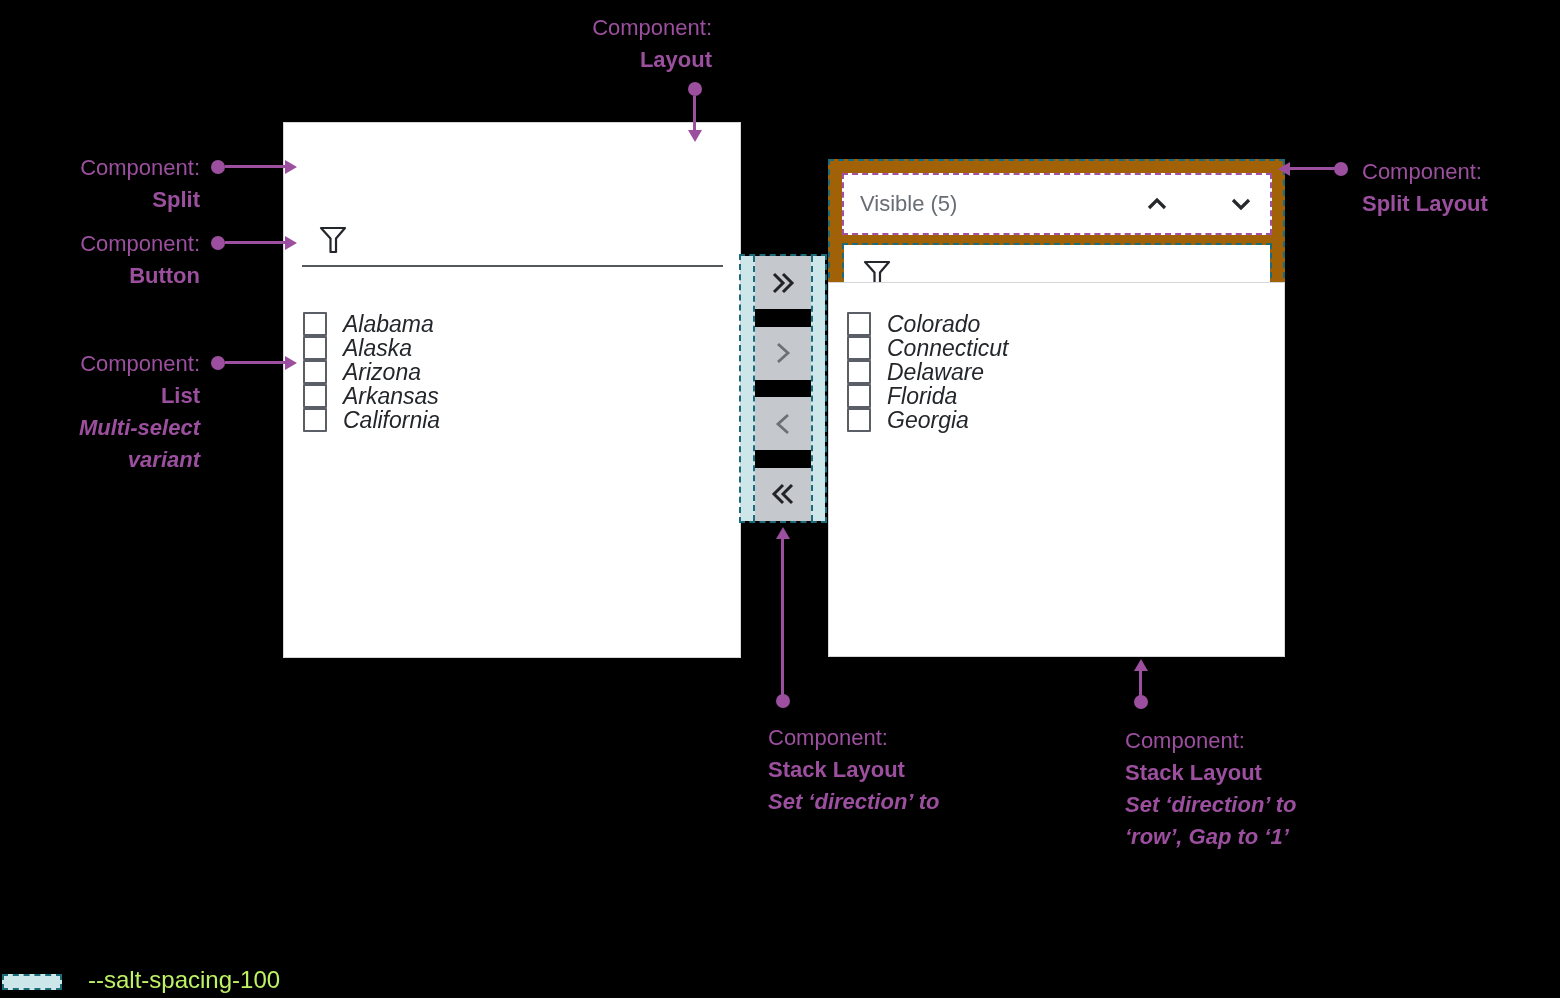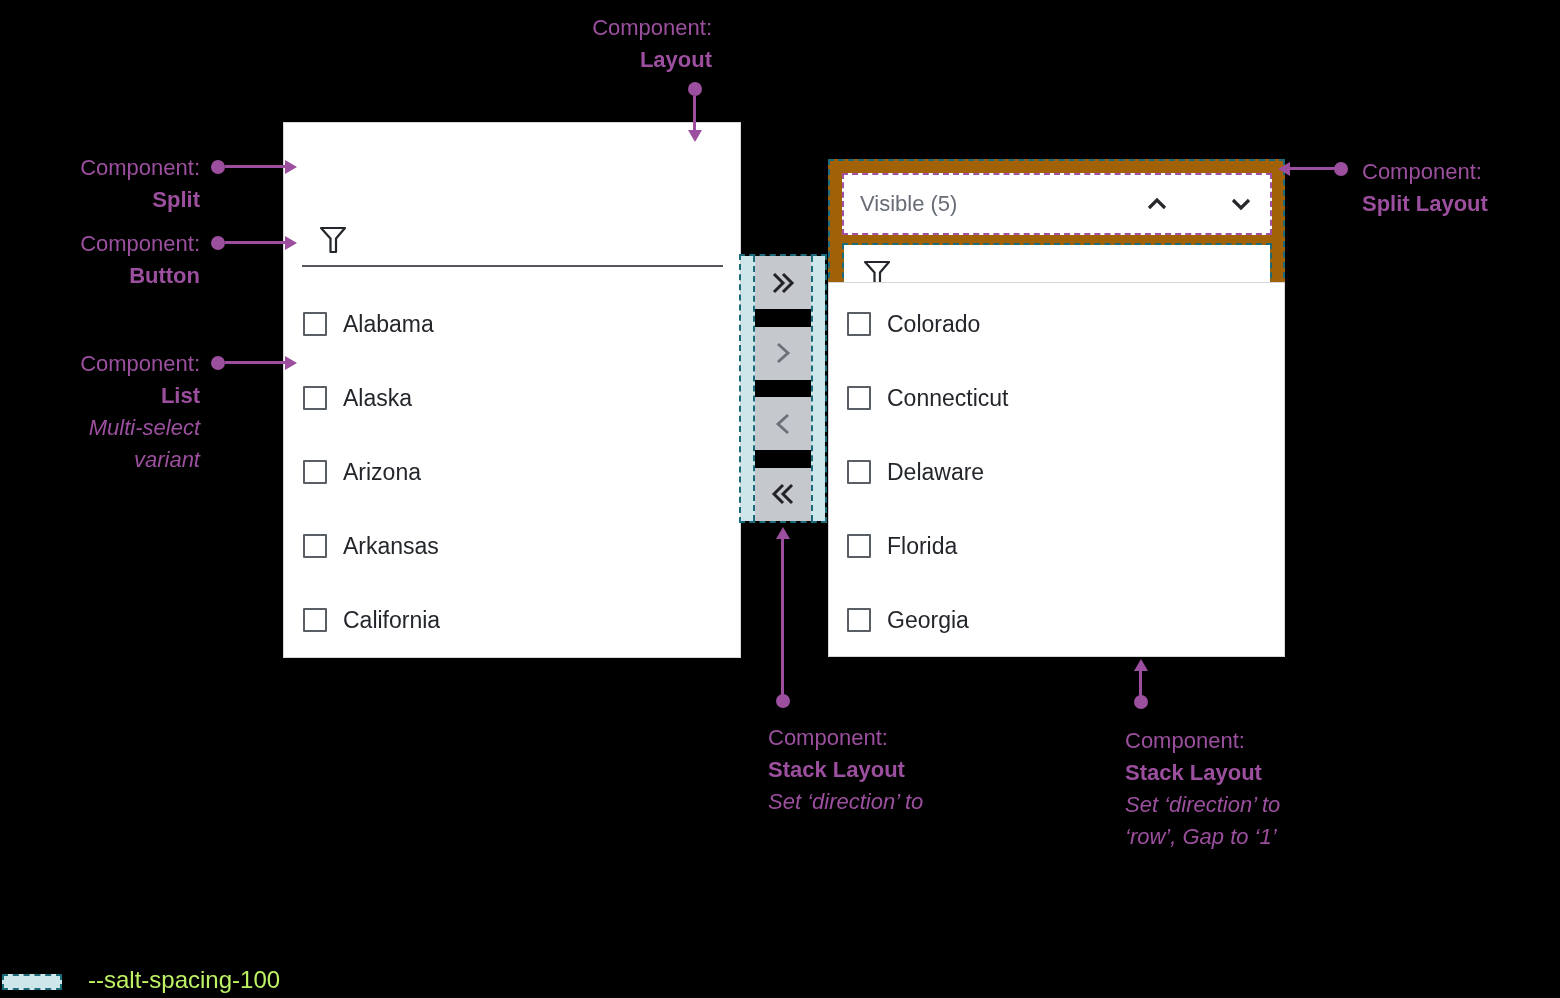--- a/index.html
+++ b/index.html
@@ -14,42 +14,42 @@
   .panel-title{font-size:22px;color:#686d76;}
   
   .lp-header{position:absolute;left:18px;right:22px;top:28px;height:36px;display:flex;align-items:center;justify-content:space-between;}
   
   .sort-ico{display:flex;align-items:center;gap:3px;cursor:pointer;}
   .sort-letters{display:flex;flex-direction:column;line-height:14px;font-size:14px;font-weight:600;color:#26282b;}
   
   .funnel{position:absolute;}
   .filter-underline{position:absolute;height:2px;background:#54585e;}
   
-  .list{position:absolute;display:flex;flex-direction:column;gap:50px;}
+  .list{position:absolute;display:flex;flex-direction:column;font-style:italic;}
   .row{display:flex;align-items:center;gap:16px;height:24px;cursor:pointer;}
   .cb{width:24px;height:24px;background:#fff;border:2px solid #5a5f66;border-radius:1px;box-sizing:border-box;flex:0 0 auto;}
   .row-label{font-size:23px;color:#23262a;}
   
   #mid-region{position:absolute;left:739px;top:254px;width:88px;height:269px;border:2px dashed #1c6b7b;box-sizing:border-box;display:flex;}
   .band{width:14px;background:#cde6ea;box-sizing:border-box;flex:0 0 auto;}
   .band.l{border-right:2px dashed #1c6b7b;}
   .band.r{border-left:2px dashed #1c6b7b;}
   .midcol{flex:1;display:flex;flex-direction:column;justify-content:space-between;}
   .tbtn{width:100%;height:53px;background:#c5c8cd;display:flex;align-items:center;justify-content:center;cursor:pointer;border:none;padding:0;}
   
   #right-top-region{position:absolute;left:828px;top:122px;width:457px;height:160px;background:#a16207;border:2px dashed #1c6b7b;box-sizing:border-box;margin-top:37px;}
   #split-highlight{position:absolute;left:12px;top:12px;width:430px;height:62px;background:#fff;border:2px dashed #a24fa5;box-sizing:border-box;}
   #split-highlight .ttl{position:absolute;left:16px;top:0;height:58px;display:flex;align-items:center;}
   .hdr-icon-btn{position:absolute;top:16px;width:26px;height:26px;display:flex;align-items:center;justify-content:center;cursor:pointer;background:none;border:none;padding:0;}
   #right-input-cell{position:absolute;left:12px;top:82px;width:430px;height:74px;border:2px dashed #1c6b7b;box-sizing:border-box;}
   #right-input-white{position:absolute;left:0;top:0;right:0;height:58px;background:#fff;border-bottom:2px solid #54585e;box-sizing:border-box;}
   
   .ann{position:absolute;color:#9c4f9e;font-size:22px;line-height:32px;white-space:nowrap;}
   .ann .name{font-weight:700;}
-  .ann .note{font-style:italic;font-weight:400;}
+  .ann .note{font-style:italic;font-weight:700;}
   .ann.ra{text-align:right;}
   .dot{position:absolute;width:14px;height:14px;border-radius:50%;background:#9c4f9e;}
   .aline{position:absolute;background:#9c4f9e;}
   .ah{position:absolute;width:0;height:0;border-style:solid;}
   .ah.r{border-width:7px 0 7px 12px;border-color:transparent transparent transparent #9c4f9e;}
   .ah.l{border-width:7px 12px 7px 0;border-color:transparent #9c4f9e transparent transparent;}
   .ah.d{border-width:12px 7px 0 7px;border-color:#9c4f9e transparent transparent transparent;}
   .ah.u{border-width:0 7px 12px 7px;border-color:transparent transparent #9c4f9e transparent;}
   
   #key-title{position:absolute;left:2px;top:904px;font-size:28px;font-weight:700;color:#2d3034;}

